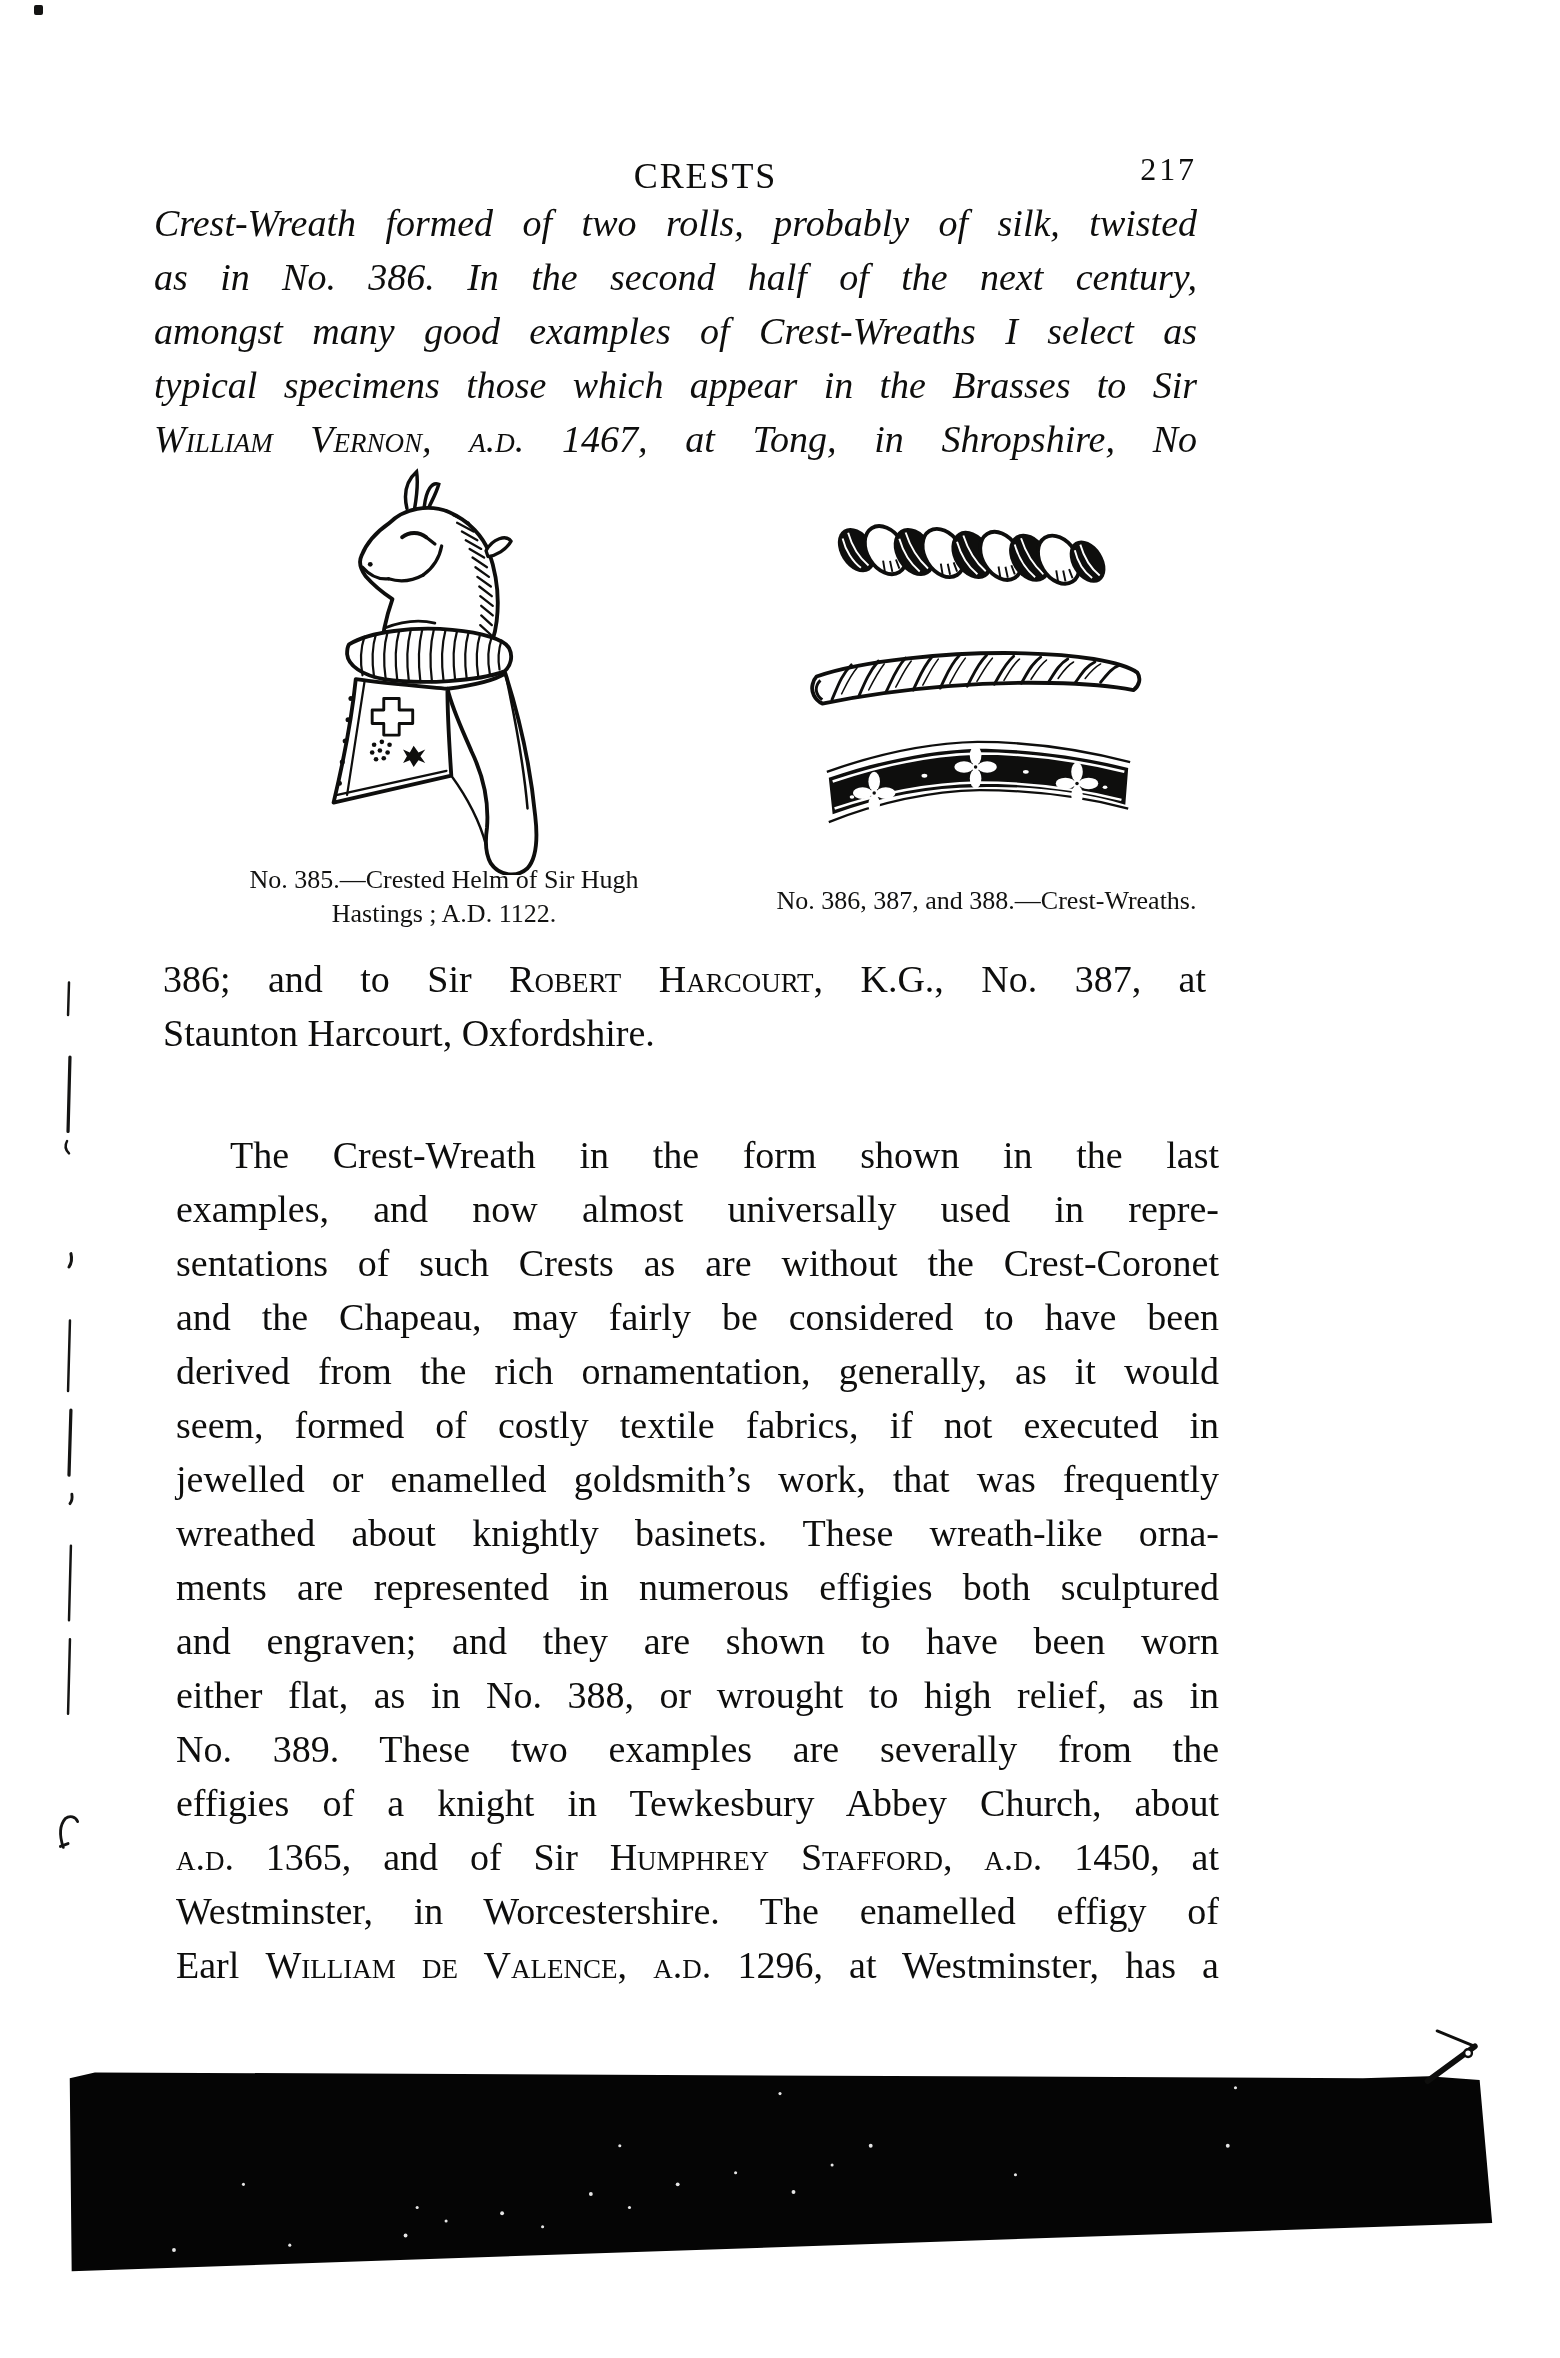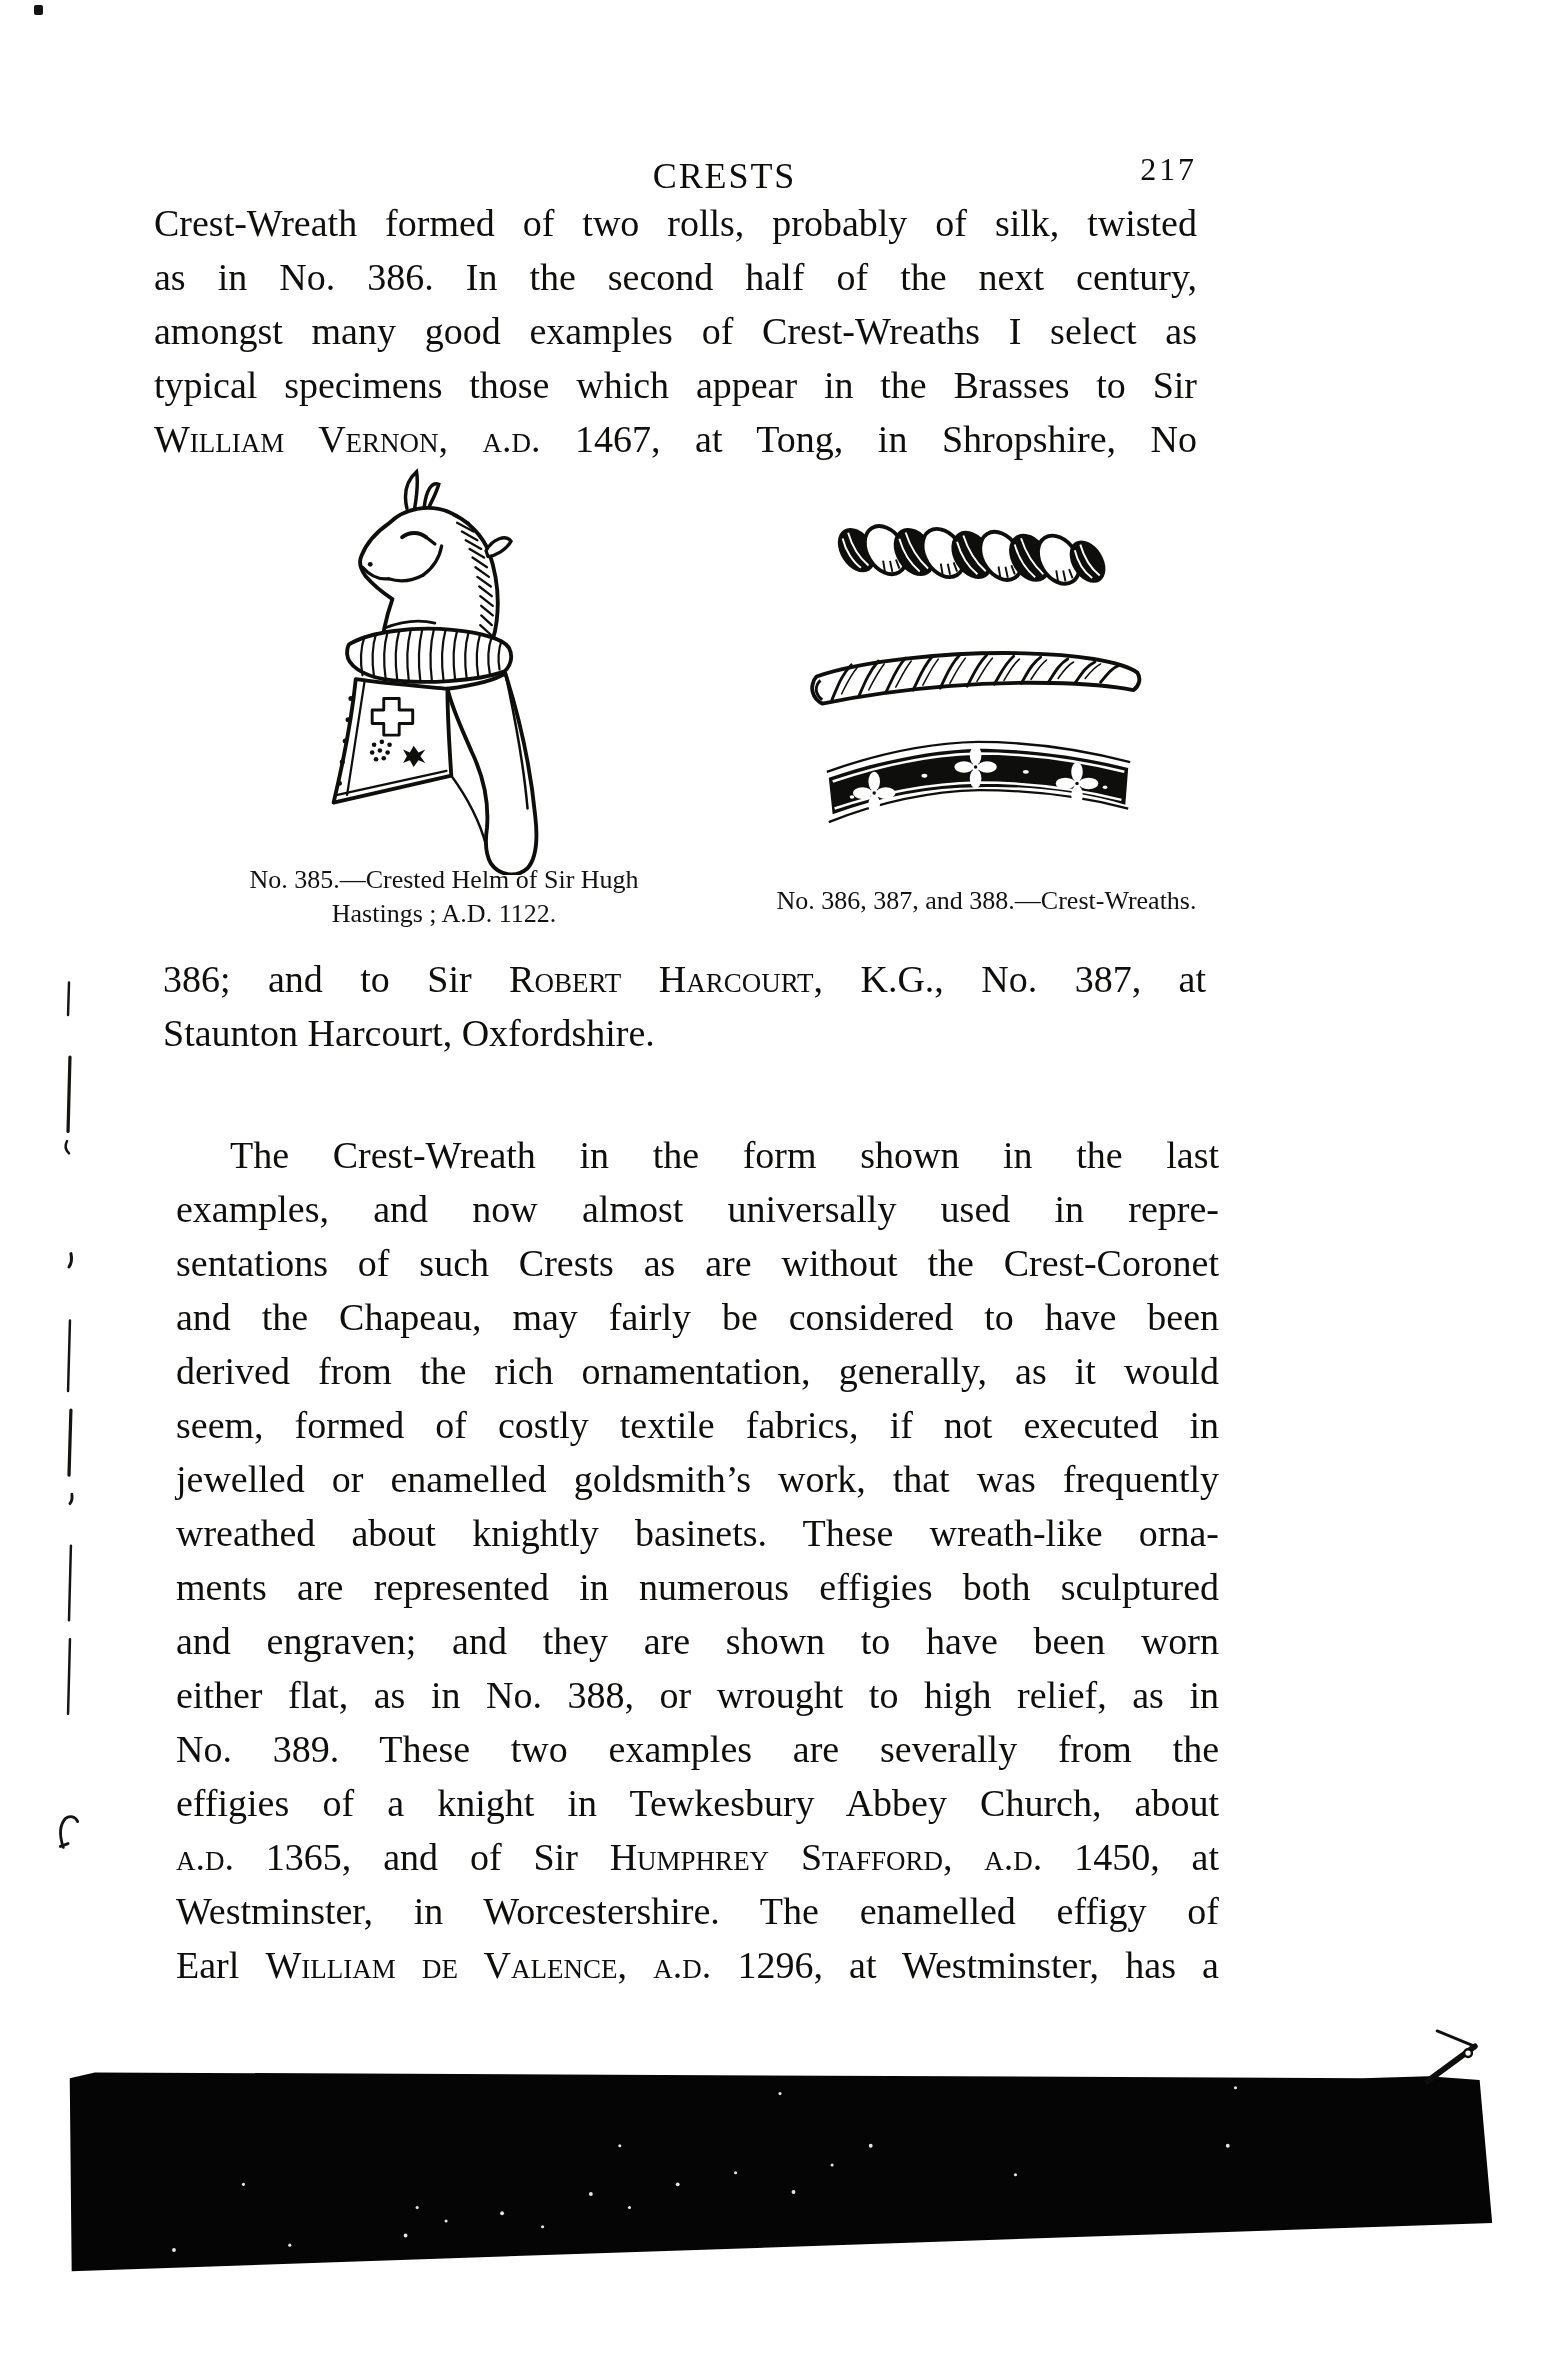--- a/index.html
+++ b/index.html
@@ -5,21 +5,21 @@
   html,body{margin:0;padding:0;}
   body{
     width:1560px;height:2359px;position:relative;overflow:hidden;
     background:#ffffff;color:#0e0e0d;
     font-family:"Liberation Serif","DejaVu Serif",serif;
   }
   .abs{position:absolute;}
   
   .header{position:absolute;left:154px;top:151px;width:1043px;height:48px;}
   .title{
-    position:absolute;left:50%;transform:translateX(-50%);margin-left:49px;top:3.9px;
+    position:absolute;left:50%;transform:translateX(-50%);margin-left:30px;top:3.9px;
     font-size:36px;letter-spacing:1.9px;white-space:nowrap;
   }
   .pagenum{position:absolute;right:0;top:0;font-size:32px;letter-spacing:2.9px;}
   
   .para{position:absolute;left:154px;width:1043px;font-size:38px;line-height:54px;}
   .para .line{text-align:justify;text-align-last:justify;}
   .para .line.last{text-align-last:left;}
   .para .line.indent{text-indent:54px;}
   .sc{font-variant:small-caps;}
   
@@ -32,21 +32,21 @@
   .artifact{position:absolute;background:#141413;}
 </style>
 </head>
 <body>
 
 <div class="header">
   <span class="title">CRESTS</span>
   <span class="pagenum">217</span>
 </div>
 
-<div class="para" style="top:196px;">
+<div class="para" style="top:196px;font-style:italic;">
     <div class="line"><span>Crest-Wreath formed of two rolls, probably of silk, twisted</span></div>
     <div class="line"><span>as in No. 386. In the second half of the next century,</span></div>
     <div class="line"><span>amongst many good examples of Crest-Wreaths I select as</span></div>
     <div class="line"><span>typical specimens those which appear in the Brasses to Sir</span></div>
     <div class="line"><span class="sc">William Vernon</span><span>, </span><span class="sc">a.d.</span><span> 1467, at Tong, in Shropshire, No</span></div>
   </div>
 <div class="para" style="top:952px;margin-left:9px;">
     <div class="line"><span>386; and to Sir </span><span class="sc">Robert Harcourt</span><span>, K.G., No. 387, at</span></div>
     <div class="line last"><span>Staunton Harcourt, Oxfordshire.</span></div>
   </div>

